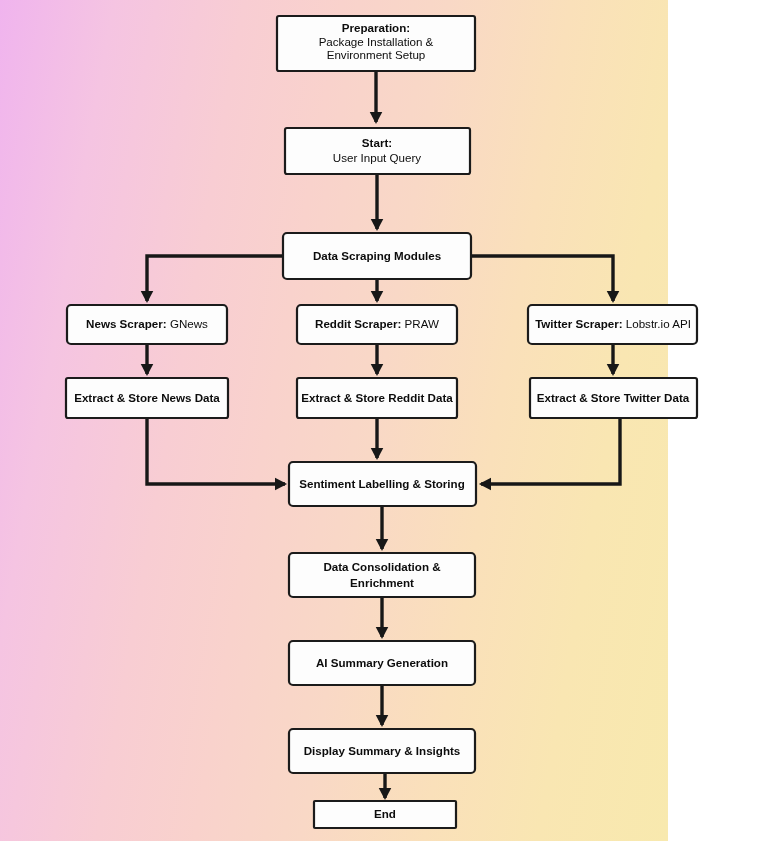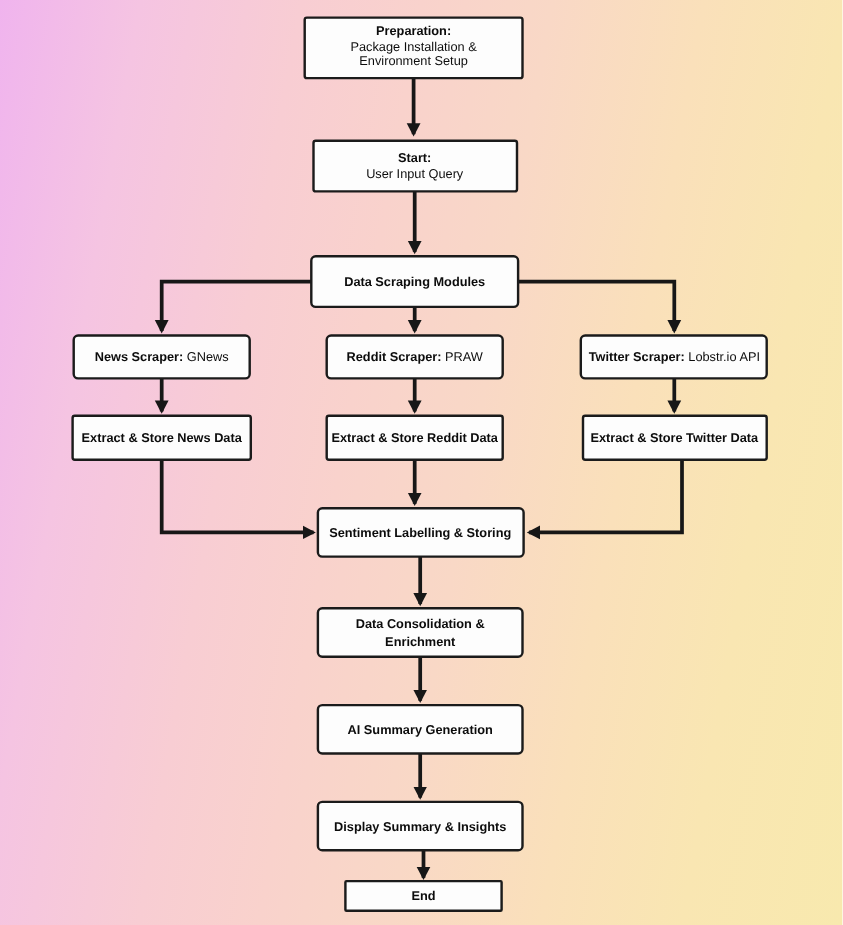--- a/index.html
+++ b/index.html
@@ -5,21 +5,21 @@
   html, body {
     margin: 0;
     padding: 0;
     width: 766px;
     height: 841px;
     overflow: hidden;
     font-family: "Liberation Sans", sans-serif;
   }
   #canvas {
     position: relative;
-    width: 766px;
+    width: 668px;
     height: 841px;
     background: linear-gradient(100deg,
         #f0b4ee 0%,
         #f5c4e2 14%,
         #f8cdd3 30%,
         #f9d2cc 42%,
         #f9d8c6 55%,
         #fae0ba 70%,
         #f9e6b2 84%,
         #f8e9ae 100%);

